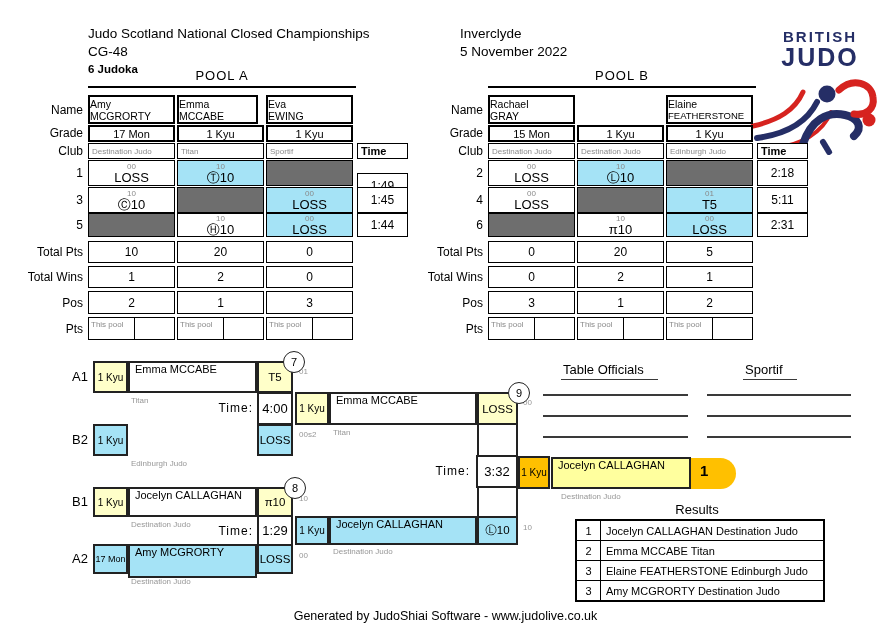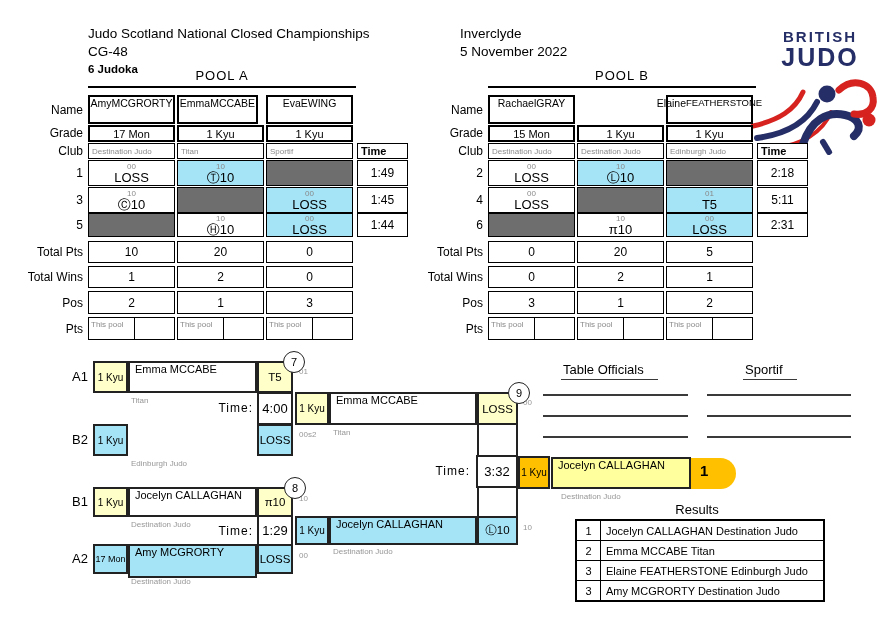--- a/index.html
+++ b/index.html
@@ -9,21 +9,21 @@
   .cell{position:absolute;box-sizing:border-box;border:1.5px solid #000;background:#fff;
         display:flex;align-items:center;justify-content:center;text-align:center}
   .col{flex-direction:column}
   .thick{border-width:2.5px}
   .b2{border-width:2px}
   .blue{background:#a5e3f6}
   .dark{background:#6e6e6e}
   .yel{background:#ffffc9}
   .gold{background:#ffc000}
   .wyel{background:#ffff9e}
-  .namecell{align-items:flex-start;justify-content:center;
+  .namecell{align-items:flex-start;justify-content:center;flex-direction:column;
             padding-left:0;text-align:left;font-size:10.5px;line-height:12px}
   .clubcell{justify-content:flex-start;padding-left:3px;font-size:8px;color:#8a8a8a}
   .sub{font-size:8px;color:#8a8a8a;line-height:9px}
   .main{font-size:13px;line-height:14px}
   .g11{font-size:11px}
   .t12{font-size:12px}
   .grey8{position:absolute;font-size:8px;color:#979797;white-space:nowrap}
   .plabel{position:absolute;left:0;width:53px;display:flex;align-items:center;
           justify-content:flex-end;font-size:12px;white-space:nowrap}
   .pool{position:absolute;width:380px;height:252px}
@@ -134,21 +134,21 @@
     <div class="cell col" style="left:147px;top:118px;width:87px;height:24px">
       <span class="sub">10</span>
       <span class="main">Ⓗ10</span>
     </div>
     <div class="cell col blue" style="left:236px;top:118px;width:87px;height:24px">
       <span class="sub">00</span>
       <span class="main">LOSS</span>
     </div>
 
     <div class="cell" style="left:327px;top:48px;width:51px;height:16px;font-size:11px;font-weight:bold;justify-content:flex-start;padding-left:3px">Time</div>
-    <div class="cell t12" style="left:327px;top:65px;width:51px;height:26px">1:49</div>
+    <div class="cell t12" style="left:327px;top:78px;width:51px;height:26px">1:49</div>
     <div class="cell t12" style="left:327px;top:92px;width:51px;height:26px">1:45</div>
     <div class="cell t12" style="left:327px;top:118px;width:51px;height:24px">1:44</div>
 
     <div class="cell t12" style="left:58px;top:146px;width:87px;height:22px">10</div>
     <div class="cell t12" style="left:147px;top:146px;width:87px;height:22px">20</div>
     <div class="cell t12" style="left:236px;top:146px;width:87px;height:22px">0</div>
     <div class="cell t12" style="left:58px;top:171px;width:87px;height:22px">1</div>
     <div class="cell t12" style="left:147px;top:171px;width:87px;height:22px">2</div>
     <div class="cell t12" style="left:236px;top:171px;width:87px;height:22px">0</div>
     <div class="cell t12" style="left:58px;top:196px;width:87px;height:23px">2</div>
@@ -322,14 +322,15 @@
     <div style="display:flex;height:19px;border-bottom:1.5px solid #000">
       <span style="width:23px;border-right:1.5px solid #000;display:flex;align-items:center;justify-content:center;font-size:11px">3</span>
       <span style="flex:1;display:flex;align-items:center;padding-left:5px;font-size:11px">Elaine FEATHERSTONE Edinburgh Judo</span>
     </div>
     <div style="display:flex;height:19px">
       <span style="width:23px;border-right:1.5px solid #000;display:flex;align-items:center;justify-content:center;font-size:11px">3</span>
       <span style="flex:1;display:flex;align-items:center;padding-left:5px;font-size:11px">Amy MCGRORTY Destination Judo</span>
     </div>
   </div>
 
+  <div class="ab" style="left:0;top:609px;width:891px;text-align:center;font-size:12.5px">Generated by JudoShiai Software - www.judolive.co.uk</div>
 
 </div>
 
 </body></html>

